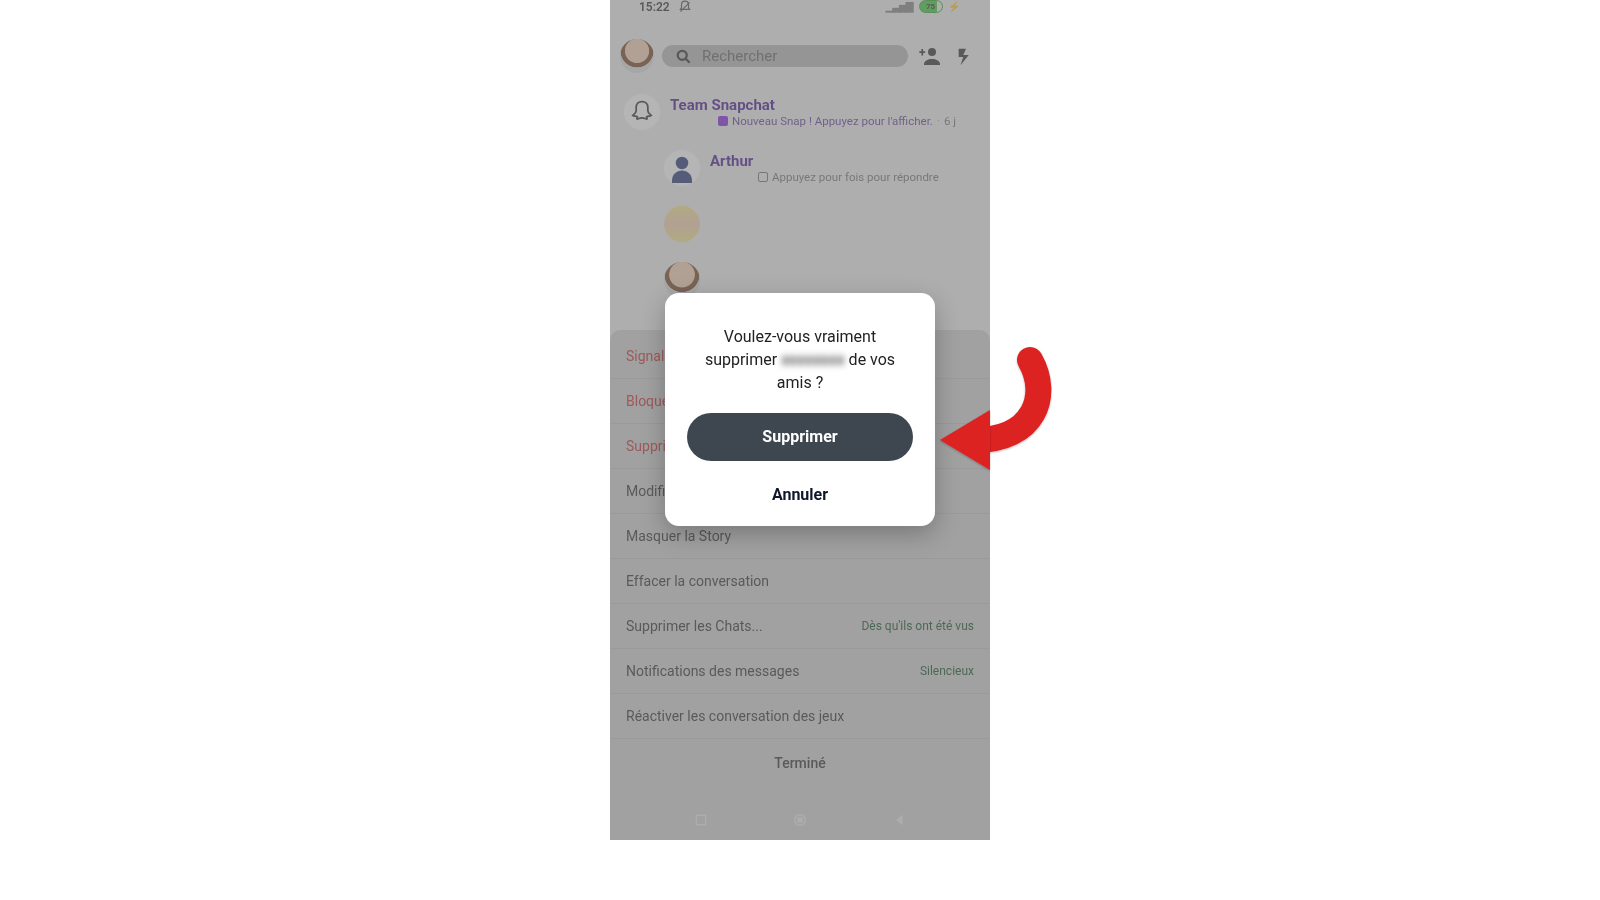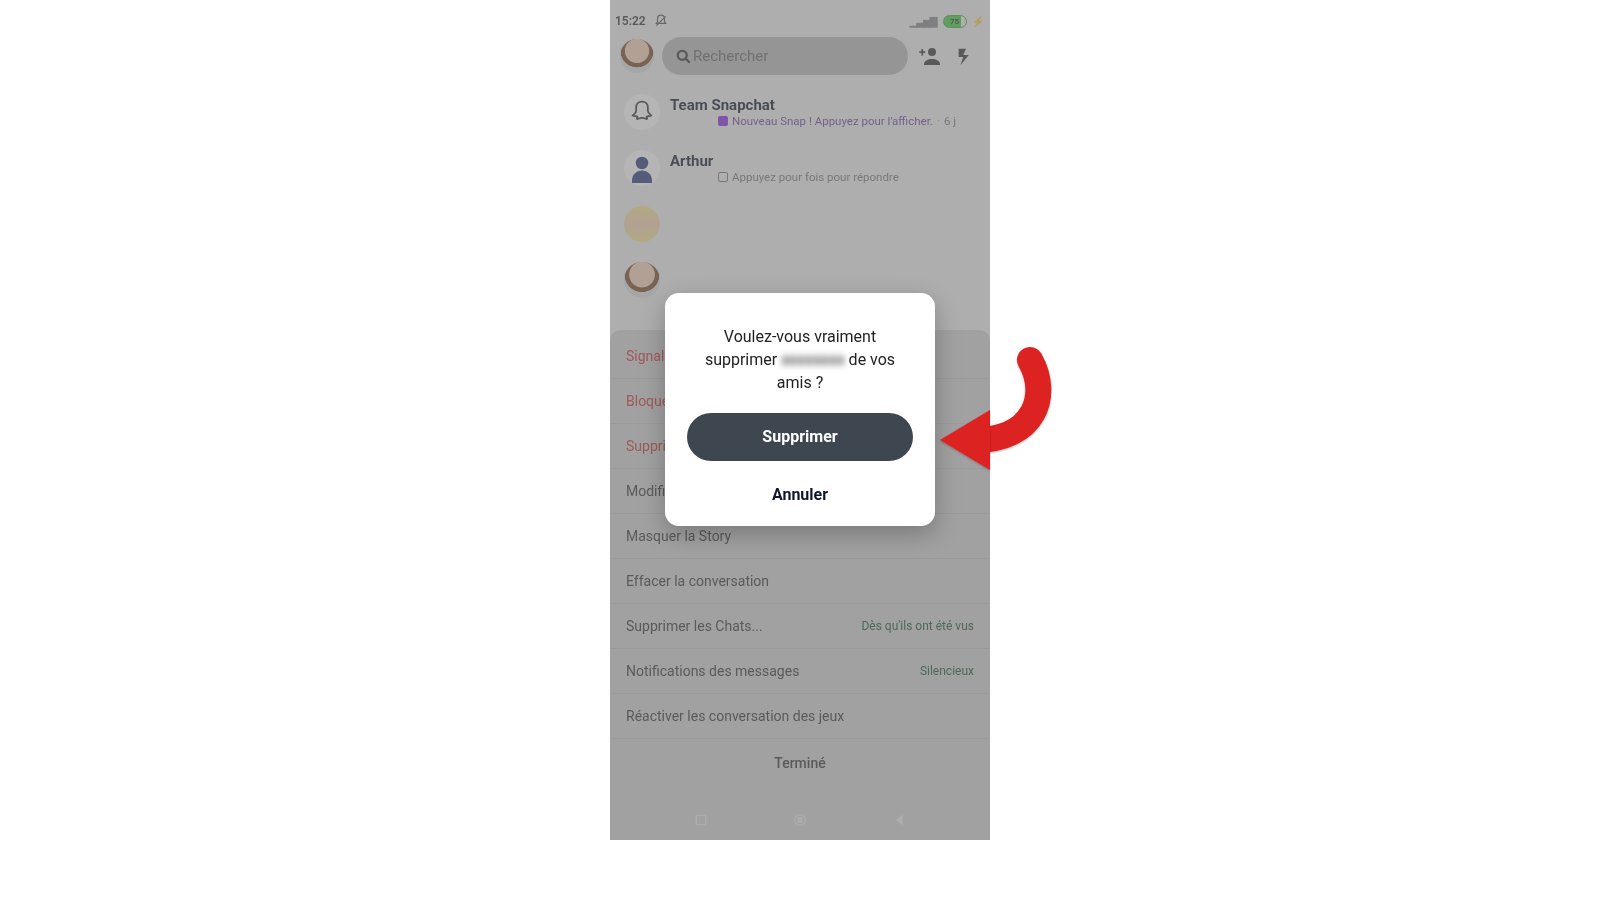--- a/index.html
+++ b/index.html
@@ -19,23 +19,23 @@
     height: 840px;
     background: #f0f0f0;
     position: relative;
     margin-top: 0;
     overflow: hidden;
   }
   .statusbar {
     height: 28px;
     background: #f0f0f0;
     display: flex;
-    align-items: flex-end;
+    align-items: flex-start;
     justify-content: space-between;
-    padding: 0 5px;
+    padding: 0 29px;
     font-size: 12px;
     color: #333;
     font-weight: 600;
   }
   .statusbar-left { display: flex; align-items: center; gap: 8px; }
   .statusbar-right { display: flex; align-items: center; gap: 6px; }
   .battery {
     display: inline-flex;
     align-items: center;
     gap: 2px;
@@ -63,27 +63,27 @@
     padding: 0 10px;
     gap: 8px;
   }
   .avatar-me {
     width: 34px; height: 34px; border-radius: 50%;
     background: radial-gradient(circle at 50% 35%, #f5d2b5 0 42%, #7a4a2a 45% 58%, #ddd 60% 100%);
     flex-shrink:0;
   }
   .searchbar {
     flex: 1;
-    height: 38px;
+    height: 22px;
     background: #b8b8b8;
     border-radius: 20px;
     display: flex;
     align-items: center;
     padding: 4px 12px;
-    gap: 1px;
+    gap: 10px;
   }
   .search-icon { color:#555; font-weight:700; }
   .search-text { color:#666; font-size:15px; }
   .addfriend-btn {
     width: 28px; height: 28px;
     display:flex; align-items:center; justify-content:center;
     color:#333;
   }
   .camera-btn {
     width: 28px; height: 28px;
@@ -91,40 +91,40 @@
     color:#333;
   }
 
   .chatlist { }
   .chat-item {
     display: flex;
     align-items: center;
     padding: 10px 14px;
     gap: 10px;
   }
-  .chat-item + .chat-item { border-top: none; }
+  .chat-item + .chat-item { border-top: none; margin-left: 40px; }
   .avatar {
     width: 36px; height: 36px; border-radius: 50%; flex-shrink:0;
   }
   .avatar.ghost {
     background: #fff;
     display:flex; align-items:center; justify-content:center;
   }
   .avatar.blue-sil {
     background: #fff;
     display:flex; align-items:center; justify-content:center;
   }
   .avatar.romane {
     background: linear-gradient(180deg, #f8e68a 0%, #f5d2b5 50%, #f8e68a 100%);
   }
   .avatar.me2 {
     background: radial-gradient(circle at 50% 35%, #f5d2b5 0 42%, #7a4a2a 45% 58%, #ddd 60% 100%);
   }
   .chat-body { flex:1; min-width:0; }
-  .chat-name { font-size: 15px; font-weight: 700; color:#0f172a; }
+  .chat-name { font-size: 15px; font-weight: 700; color:#4c1d95; }
   .chat-sub { font-size: 11.5px; display:flex; align-items:center; gap:4px; color:#777;padding-left:48px; }
   .chat-sub .dot { color:#aaa; }
   .snap-box { width:10px; height:10px; border-radius:2px; }
   .snap-box.purple-fill { background:#8a2be2; }
   .snap-box.outline { border:1.5px solid #777; background:transparent; }
   .snap-arrows { color:#29b; font-size:11px; }
 
   .action-sheet {
     position:absolute;
     left:0; right:0; bottom:0;

